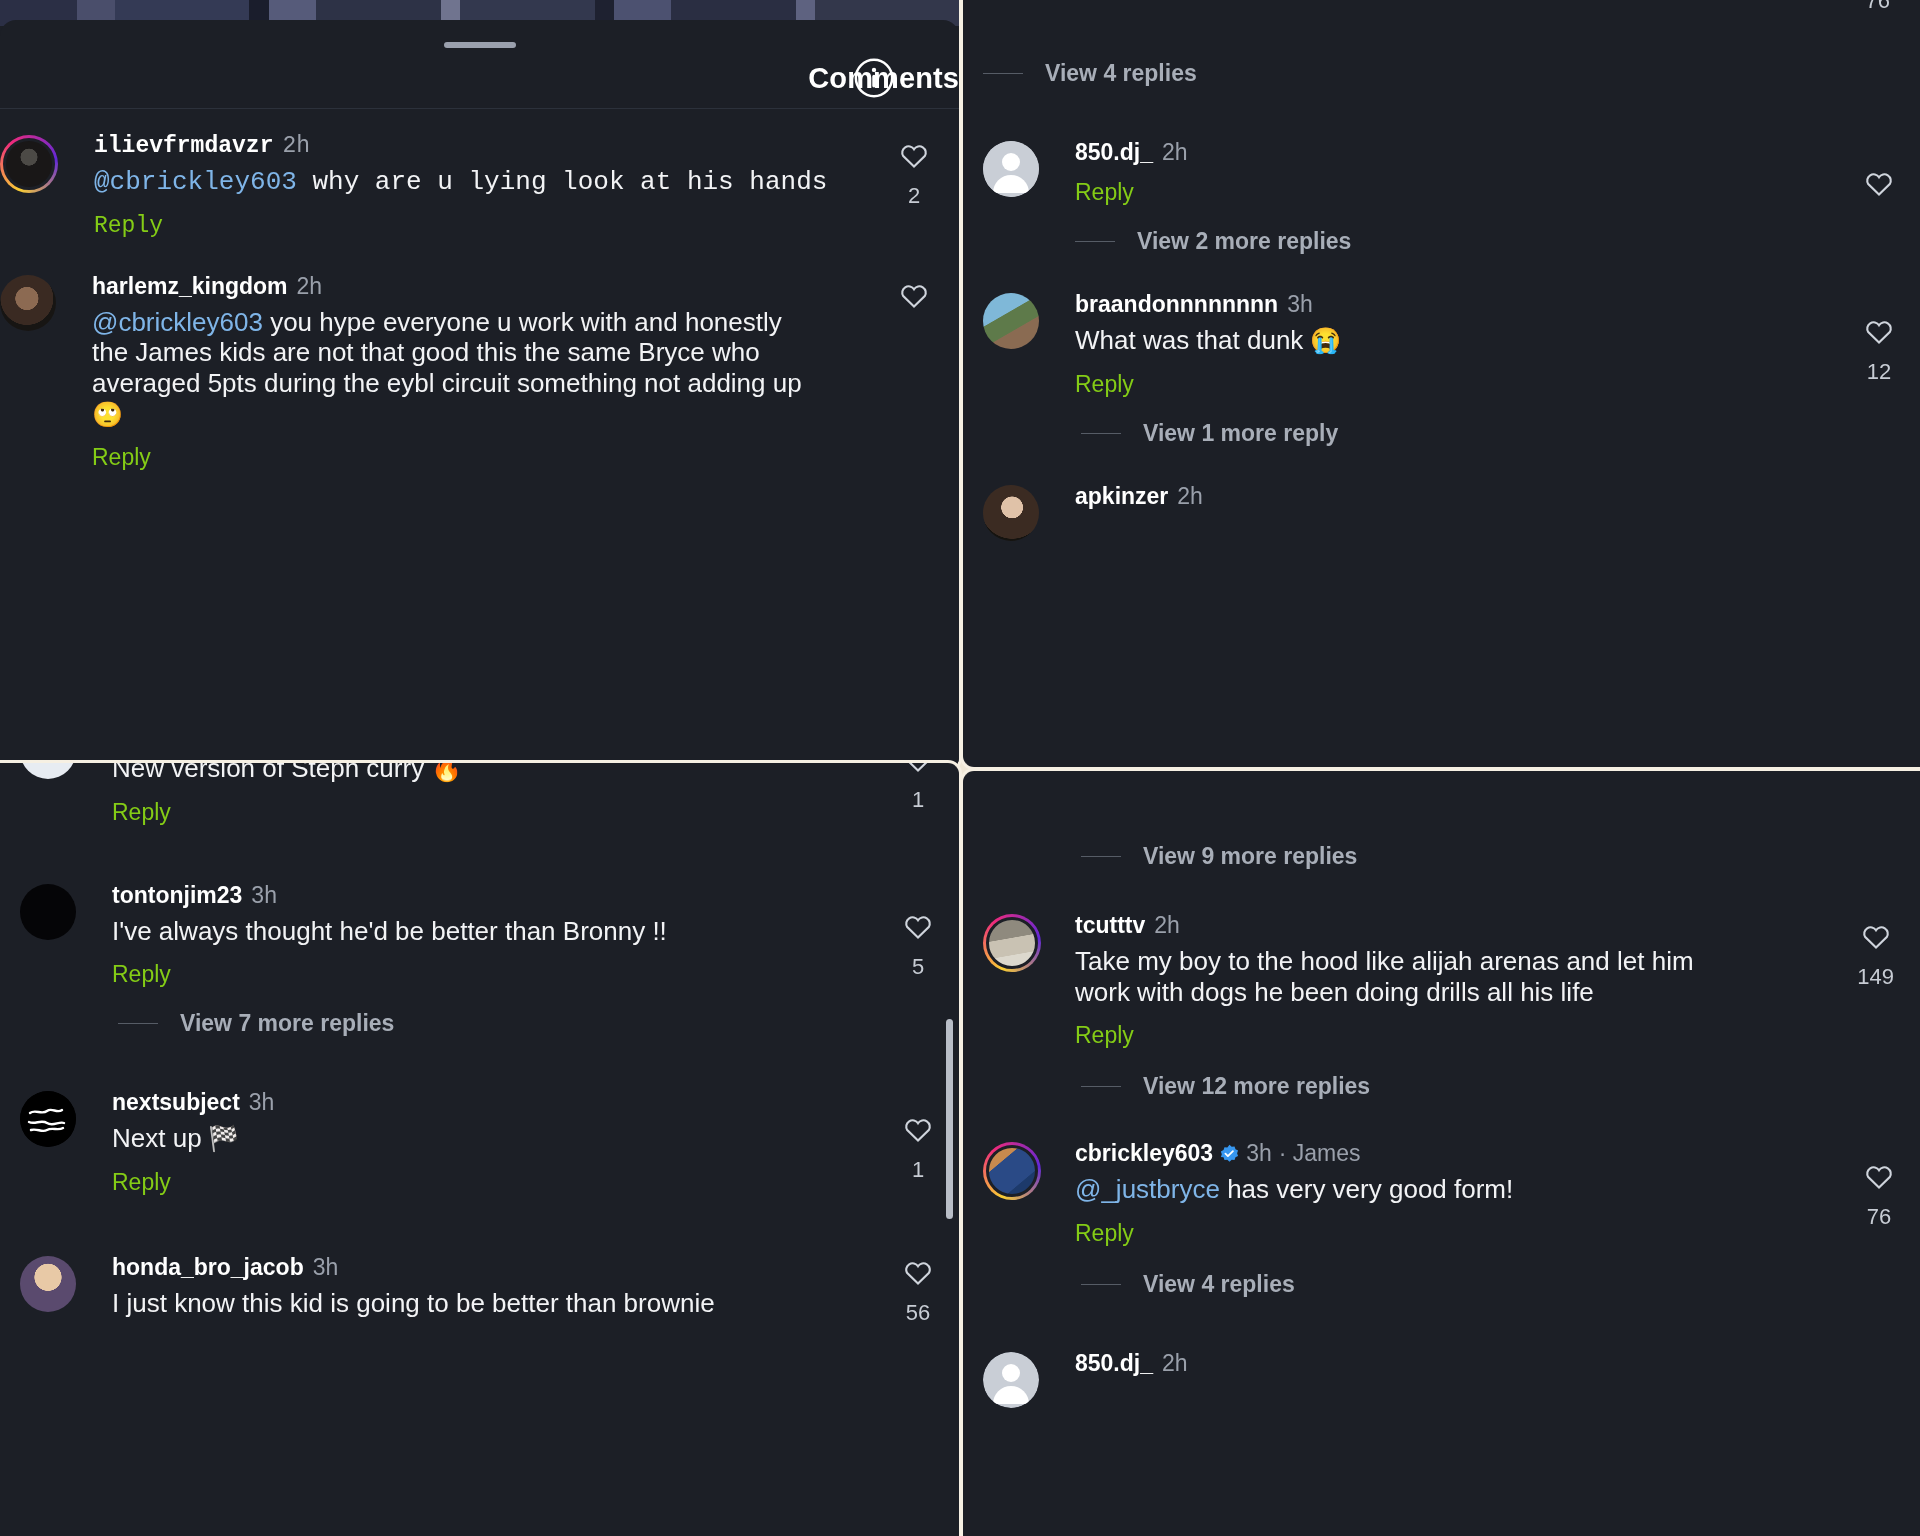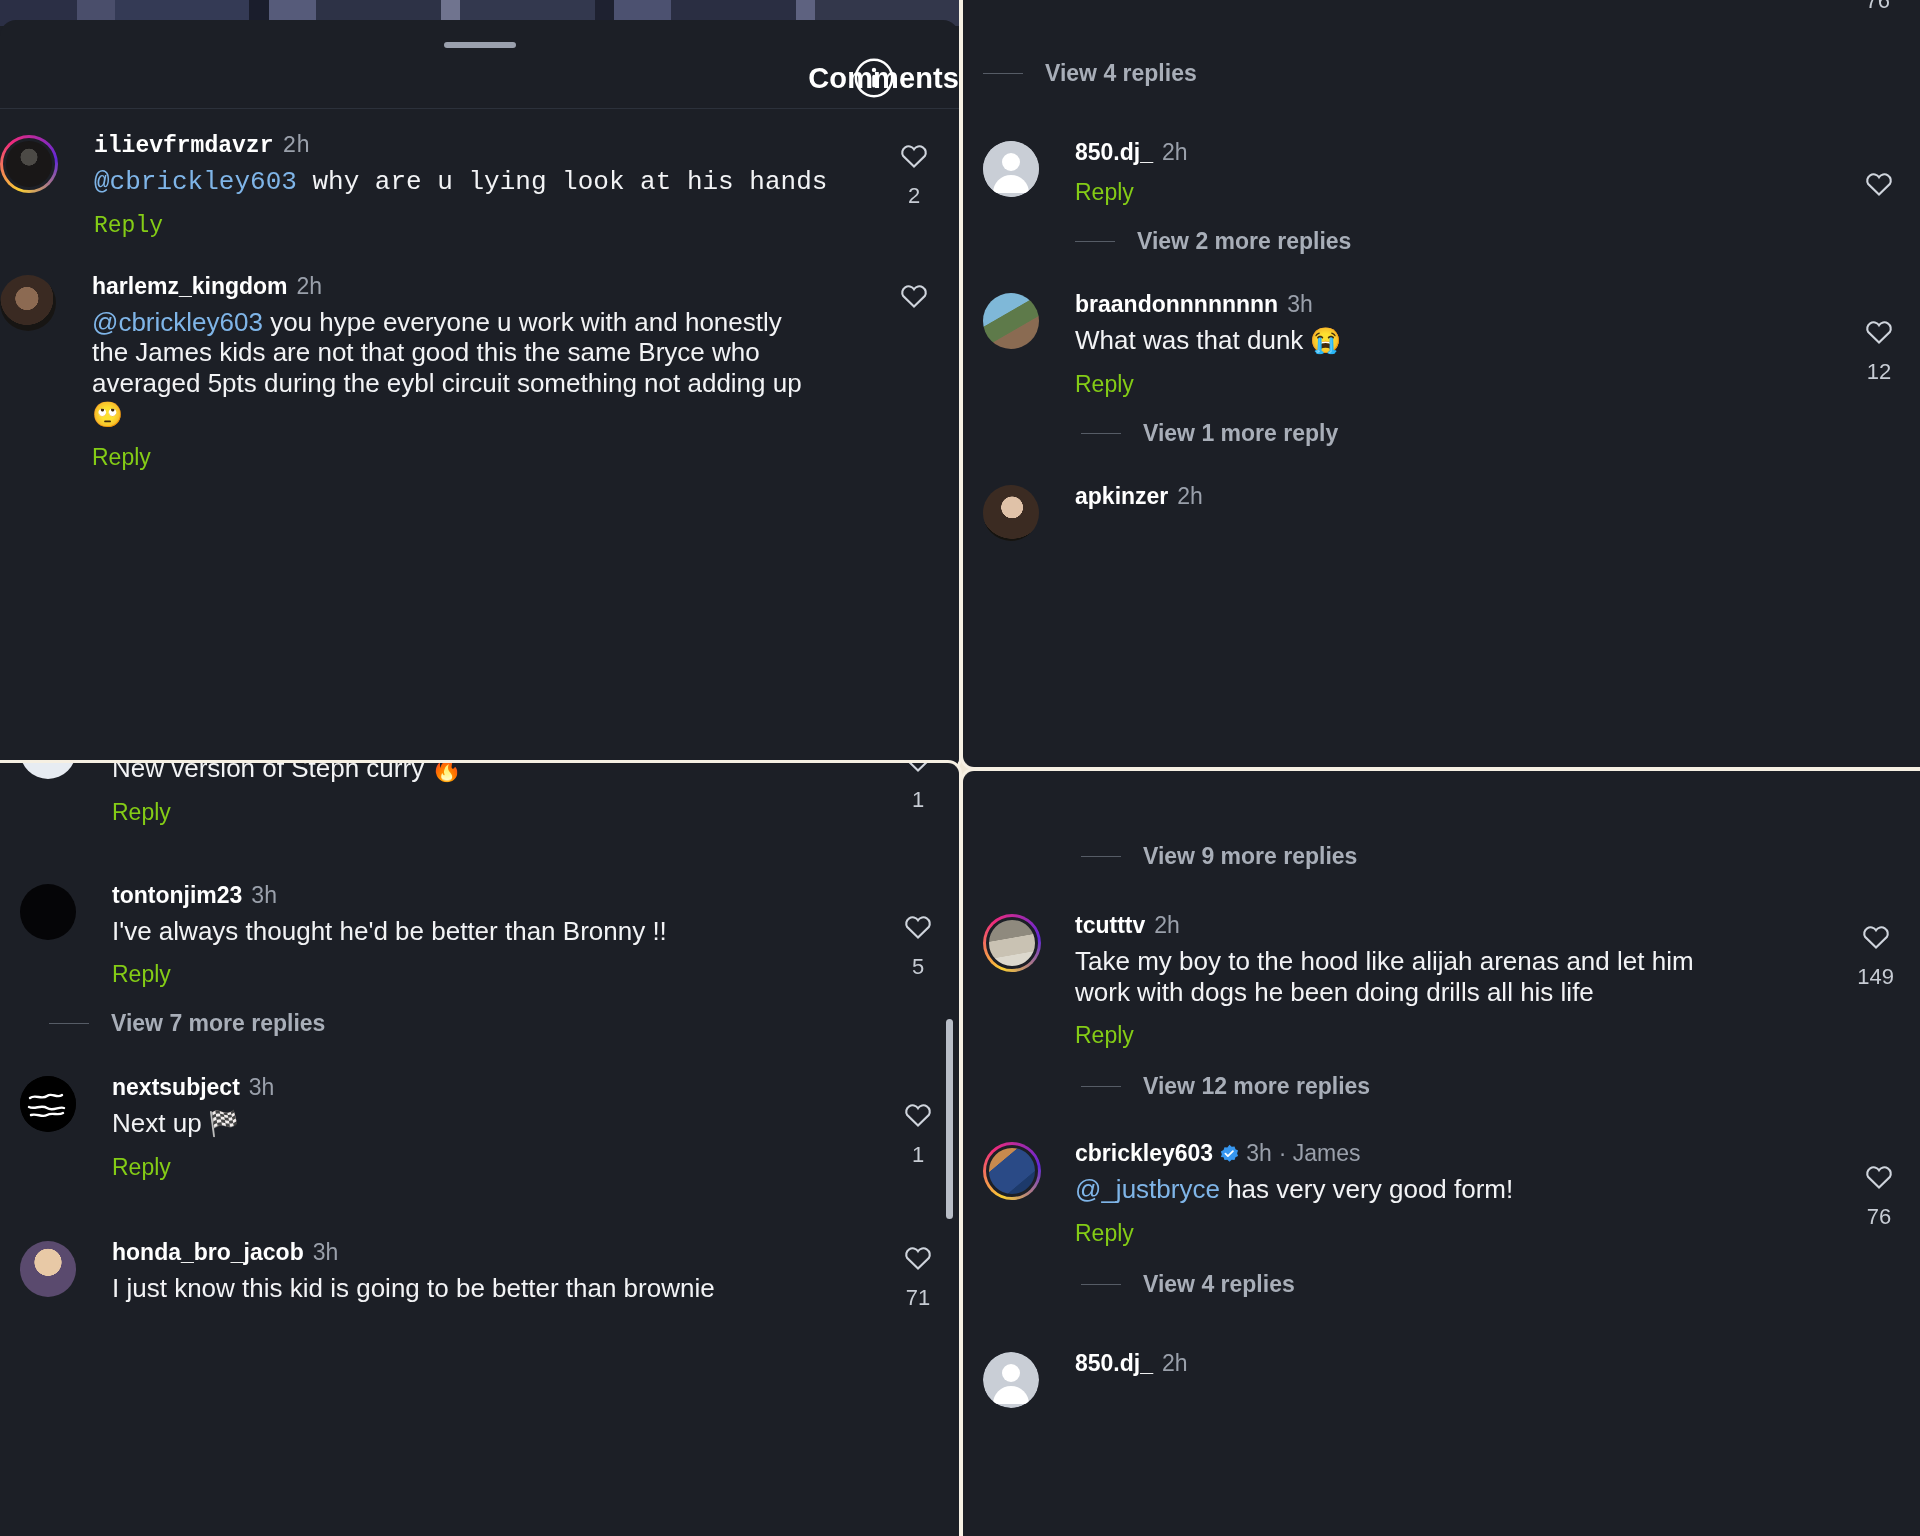--- a/index.html
+++ b/index.html
@@ -304,21 +304,21 @@
           <span class="reply">Reply</span>
         </div>
         <div class="likes" style="top:86px;right:26px;">
           <svg class="heart" viewBox="0 0 24 22">
             <path d="M12 20.2 3.4 11.9A5.1 5.1 0 1 1 12 6.4a5.1 5.1 0 1 1 8.6 5.5z" fill="none" stroke="#cfd4dc" stroke-width="1.7"></path>
           </svg>
           <span class="likecount">5</span>
         </div>
       </div>
 
-      <div class="view-replies" style="margin:22px 0 1px 0;padding-left:49px;">
+      <div class="view-replies" style="margin:22px 0 16px 0;padding-left:118px;">
         <span class="vr-line"></span>
         <span>View 7 more replies</span>
       </div>
 
       <div class="comment" style="padding:38px 0 0 20px;">
         <div class="avatar-wrap" style="margin-right:36px;">
           <span class="avatar" style="background:#000000;">
             <svg viewBox="0 0 56 56" width="56" height="56">
               <circle cx="28" cy="28" r="28" fill="#000"></circle>
               <path d="M10 22c5-4 12 2 17-2s10 3 15-1M9 31c6 3 12-3 18 1s12-2 17 0M11 39c6-2 11 3 16 0s11 1 16-2" fill="none" stroke="#fff" stroke-width="2.4" stroke-linecap="round"></path>
@@ -351,21 +351,21 @@
           <div class="meta">
             <span class="uname">honda_bro_jacob</span>
             <span class="time">3h</span>
           </div>
           <div class="ctext">I just know this kid is going to be better than brownie</div>
         </div>
         <div class="likes" style="top:62px;right:26px;">
           <svg class="heart" viewBox="0 0 24 22">
             <path d="M12 20.2 3.4 11.9A5.1 5.1 0 1 1 12 6.4a5.1 5.1 0 1 1 8.6 5.5z" fill="none" stroke="#cfd4dc" stroke-width="1.7"></path>
           </svg>
-          <span class="likecount">71</span>
+          <span class="likecount">56</span>
         </div>
       </div>
 
       <div class="scrollthumb" style="top:256px;height:200px;"></div>
     </div>
   </div>
 
   <div class="panel" id="panel-br">
     <div class="scroll-area">
 

